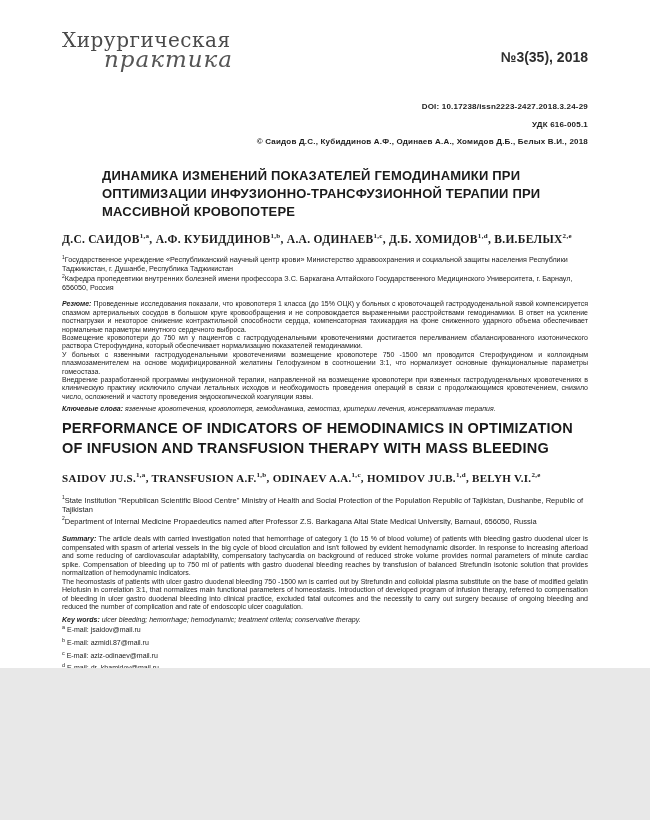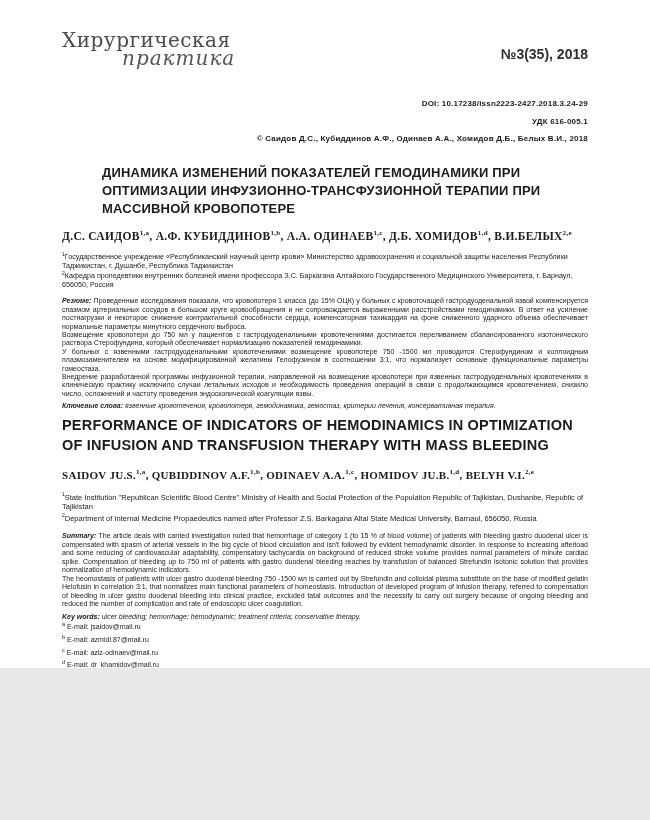--- a/index.html
+++ b/index.html
@@ -7,21 +7,21 @@
     width:650px;height:668px;margin:0 auto;background:#ffffff;
     box-sizing:border-box;padding:30px 62px 0 62px;
     display:flex;flex-direction:column;
     font-family:"Liberation Sans",sans-serif;color:#1b1b1b;
     overflow:hidden;
   }
   
   .header{display:flex;justify-content:space-between;align-items:flex-end;}
   .logo{line-height:1;}
   .logo-line1{font-family:"DejaVu Serif",serif;font-size:20px;color:#4a4a4a;letter-spacing:0.5px;}
-  .logo-line2{font-family:"DejaVu Serif",serif;font-style:italic;font-size:20px;color:#555;margin-left:60px;margin-top:-2px;letter-spacing:1px;}
+  .logo-line2{font-family:"DejaVu Serif",serif;font-style:italic;font-size:23px;color:#555;margin-left:42px;margin-top:-2px;letter-spacing:1px;}
   .issue{font-size:14px;font-weight:bold;color:#2e2e2e;padding-bottom:6px;}
   .header-rule{height:1px;background:#8f8f8f;margin-top:7px;}
   
   .meta{margin-top:24px;text-align:right;}
   .meta div{font-size:8px;font-weight:bold;margin-bottom:8.5px;letter-spacing:0.2px;}
   
   .ru-title{margin-top:12px;font-size:13px;font-weight:bold;line-height:1.42;letter-spacing:0.2px;margin-left:40px;}
   .authors{margin-top:10px;font-family:"Liberation Serif",serif;font-weight:bold;font-size:11.5px;letter-spacing:0.3px;}
   .authors sup{font-size:7px;font-weight:bold;}
   .affils{margin-top:9px;font-size:7.2px;line-height:1.25;color:#222;}
@@ -79,21 +79,21 @@
       <p>Внедрение разработанной программы инфузионной терапии, направленной на возмещение кровопотери при язвенных гастродуоденальных кровотечениях в клиническую практику исключило случаи летальных исходов и необходимость проведения операций в связи с продолжающимся кровотечением, снизило число, осложнений и частоту проведения эндоскопической коагуляции язвы.</p>
     </div>
 
   <div class="keywords">
     <span class="lbl">Ключевые слова:</span>
     <span>язвенные кровотечения, кровопотеря, гемодинамика, гемостаз, критерии лечения, консервативная терапия.</span>
   </div>
 
   <div class="en-title">PERFORMANCE OF INDICATORS OF HEMODINAMICS IN OPTIMIZATION OF INFUSION AND TRANSFUSION THERAPY WITH MASS BLEEDING</div>
 
-  <div class="authors en-authors"><span>SAIDOV JU.S.</span><sup>1,a</sup>, <span>QUBIDDINOV A.F.</span><sup>1,b</sup>, <span>ODINAEV A.A.</span><sup>1,c</sup>, <span>HOMIDOV JU.B.</span><sup>1,d</sup>, <span>BELYH V.I.</span><sup>2,e</sup></div>
+  <div class="authors en-authors"><span>SAIDOV JU.S.</span><sup>1,a</sup>, <span>TRANSFUSION A.F.</span><sup>1,b</sup>, <span>ODINAEV A.A.</span><sup>1,c</sup>, <span>HOMIDOV JU.B.</span><sup>1,d</sup>, <span>BELYH V.I.</span><sup>2,e</sup></div>
 
   <div class="affils en-affils">
       <div><sup>1</sup>State Institution "Republican Scientific Blood Centre" Ministry of Health and Social Protection of the Population Republic of Tajikistan, Dushanbe, Republic of Tajikistan</div>
       <div><sup>2</sup>Department of Internal Medicine Propaedeutics named after Professor Z.S. Barkagana Altai State Medical University, Barnaul, 656050, Russia</div>
     </div>
 
   <div class="summary">
       <p><span class="lbl">Summary: </span>The article deals with carried investigation noted that hemorrhage of category 1 (to 15 % of blood volume) of patients with bleeding gastro duodenal ulcer is compensated with spasm of arterial vessels in the big cycle of blood circulation and isn't followed by evident hemodynamic disorder. In response to increasing afterload and some reducing of cardiovascular adaptability, compensatory tachycardia on background of reduced stroke volume provides normal parameters of minute cardiac spike. Compensation of bleeding up to 750 ml of patients with gastro duodenal bleeding reaches by transfusion of balanced Strefundin isotonic solution that provides normalization of hemodynamic indicators.</p>
       <p>The heomostasis of patients with ulcer gastro duodenal bleeding 750 -1500 мл is carried out by Strefundin and colloidal plasma substitute on the base of modified gelatin Helofusin in correlation 3:1, that normalizes main functional parameters of homeostasis. Introduction of developed program of infusion therapy, referred to compensation of bleeding in ulcer gastro duodenal bleeding into clinical practice, excluded fatal outcomes and the necessity to carry out surgery because of ongoing bleeding and reduced the number of complication and rate of endoscopic ulcer coagulation.</p>
     </div>

